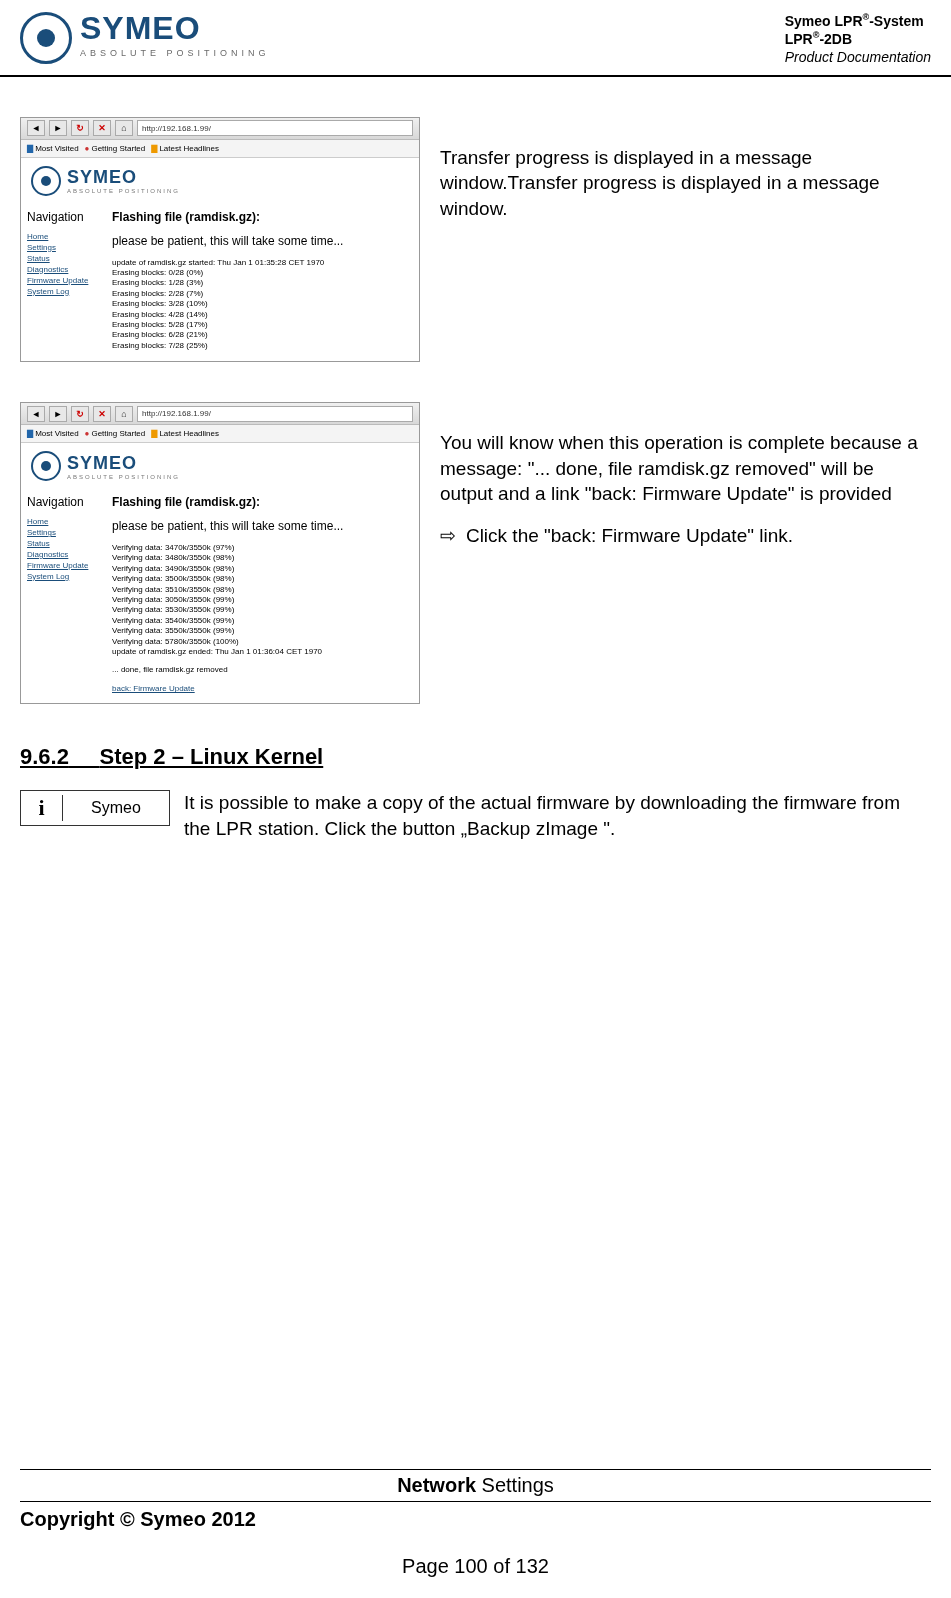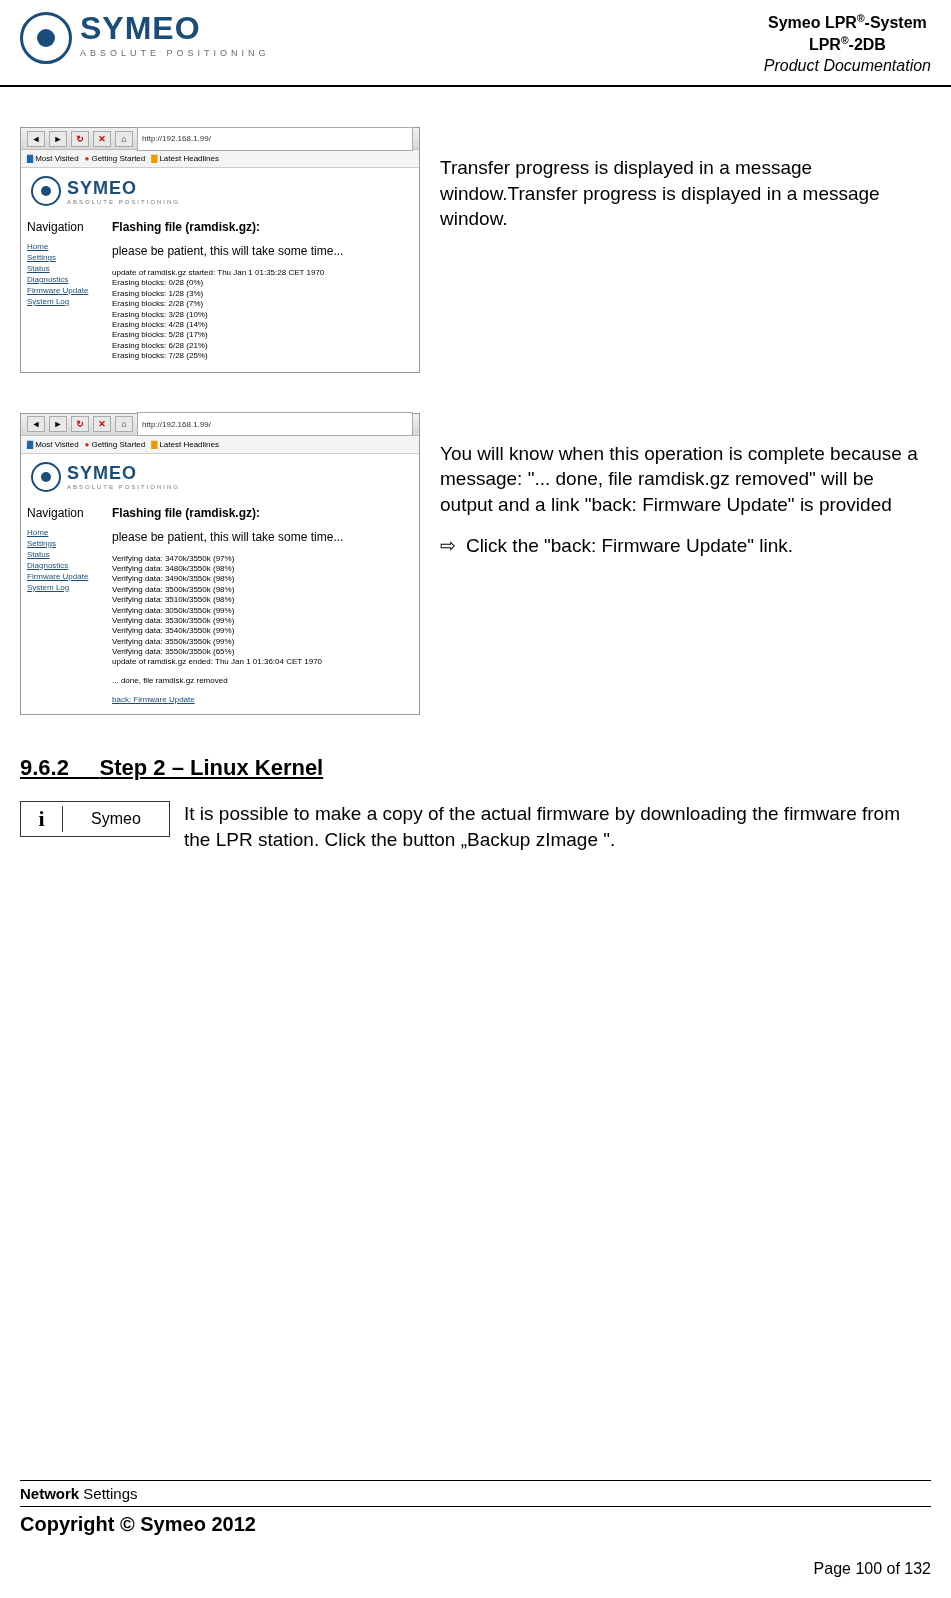--- a/index.html
+++ b/index.html
@@ -48,22 +48,22 @@
       letter-spacing: 1px;
       line-height: 1;
     }
     .logo-sub {
       font-size: 9px;
       letter-spacing: 4px;
       color: #6a6a6a;
       margin-top: 4px;
     }
     .header-right {
-      text-align: center;
-      font-size: 16px;
+      text-align: left;
+      font-size: 14px;
       line-height: 1.3;
     }
     .header-right .bold { font-weight: bold; }
     .header-right .italic { font-style: italic; }
     sup { font-size: 0.65em; }
     .content {
       padding: 40px 20px 0 20px;
     }
     .row {
       display: flex;
@@ -92,21 +92,21 @@
       border: 1px solid #aaa;
       display: inline-flex;
       align-items: center;
       justify-content: center;
       font-size: 9px;
     }
     .ss-url {
       flex: 1;
       background: #fff;
       border: 1px solid #aaa;
-      height: 24px;
+      height: 16px;
       padding: 0 4px;
       display: flex;
       align-items: center;
       font-size: 8px;
       color: #333;
     }
     .ss-bookmark {
       background: #f4f4f4;
       height: 18px;
       display: flex;
@@ -232,33 +232,33 @@
     }
     .footer {
       position: absolute;
       bottom: 0;
       left: 0;
       right: 0;
       padding: 0 20px 20px 20px;
     }
     .footer-line { border-top: 1.5px solid #000; }
     .footer-center {
-      text-align: left;
-      font-size: 15px;
+      text-align: center;
+      font-size: 20px;
       padding: 4px 0;
     }
     .footer-center .bold { font-weight: bold; }
     .footer-copy {
       font-size: 20px;
       font-weight: bold;
       padding: 6px 0 24px 0;
     }
     .footer-page {
-      text-align: right;
-      font-size: 16px;
+      text-align: center;
+      font-size: 20px;
     }
   </style>
 </head>
 <body>
 
 <div class="header">
   <div class="logo-block">
     <div class="logo-circle"></div>
     <div class="logo-text-wrap">
       <div class="logo-text">SYMEO</div>
@@ -382,21 +382,21 @@
           <div class="ss-lines">
             <div>Verifying data: 3470k/3550k (97%)</div>
             <div>Verifying data: 3480k/3550k (98%)</div>
             <div>Verifying data: 3490k/3550k (98%)</div>
             <div>Verifying data: 3500k/3550k (98%)</div>
             <div>Verifying data: 3510k/3550k (98%)</div>
             <div>Verifying data: 3050k/3550k (99%)</div>
             <div>Verifying data: 3530k/3550k (99%)</div>
             <div>Verifying data: 3540k/3550k (99%)</div>
             <div>Verifying data: 3550k/3550k (99%)</div>
-            <div>Verifying data: 3550k/3550k (65%)</div>
+            <div>Verifying data: 5780k/3550k (100%)</div>
             <div>update of ramdisk.gz ended: Thu Jan 1 01:36:04 CET 1970</div>
           </div>
           <div class="ss-done">... done, file ramdisk.gz removed</div>
           <div class="ss-backlink">back: Firmware Update</div>
         </div>
       </div>
     </div>
     <div class="desc">
       <div>You will know when this operation is complete because a message: "...  done, file ramdisk.gz removed" will be output and a link "back: Firmware Update" is provided</div>
       <div class="desc-action">

